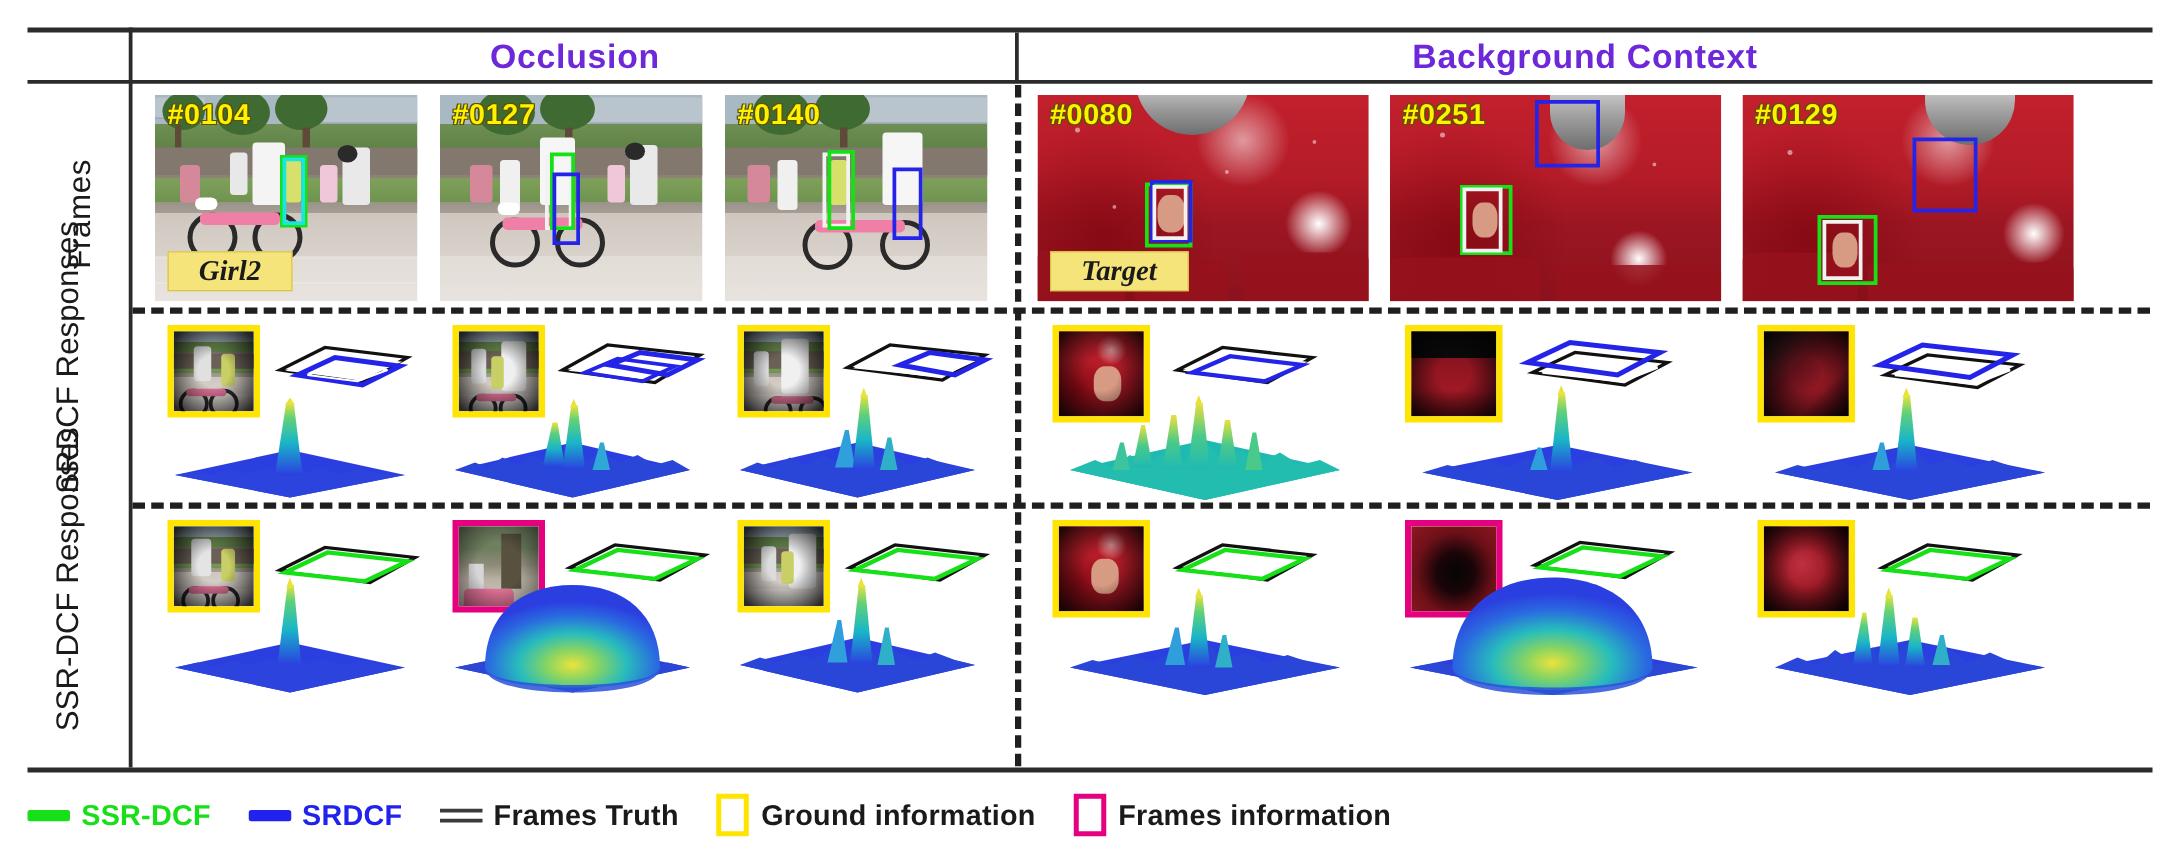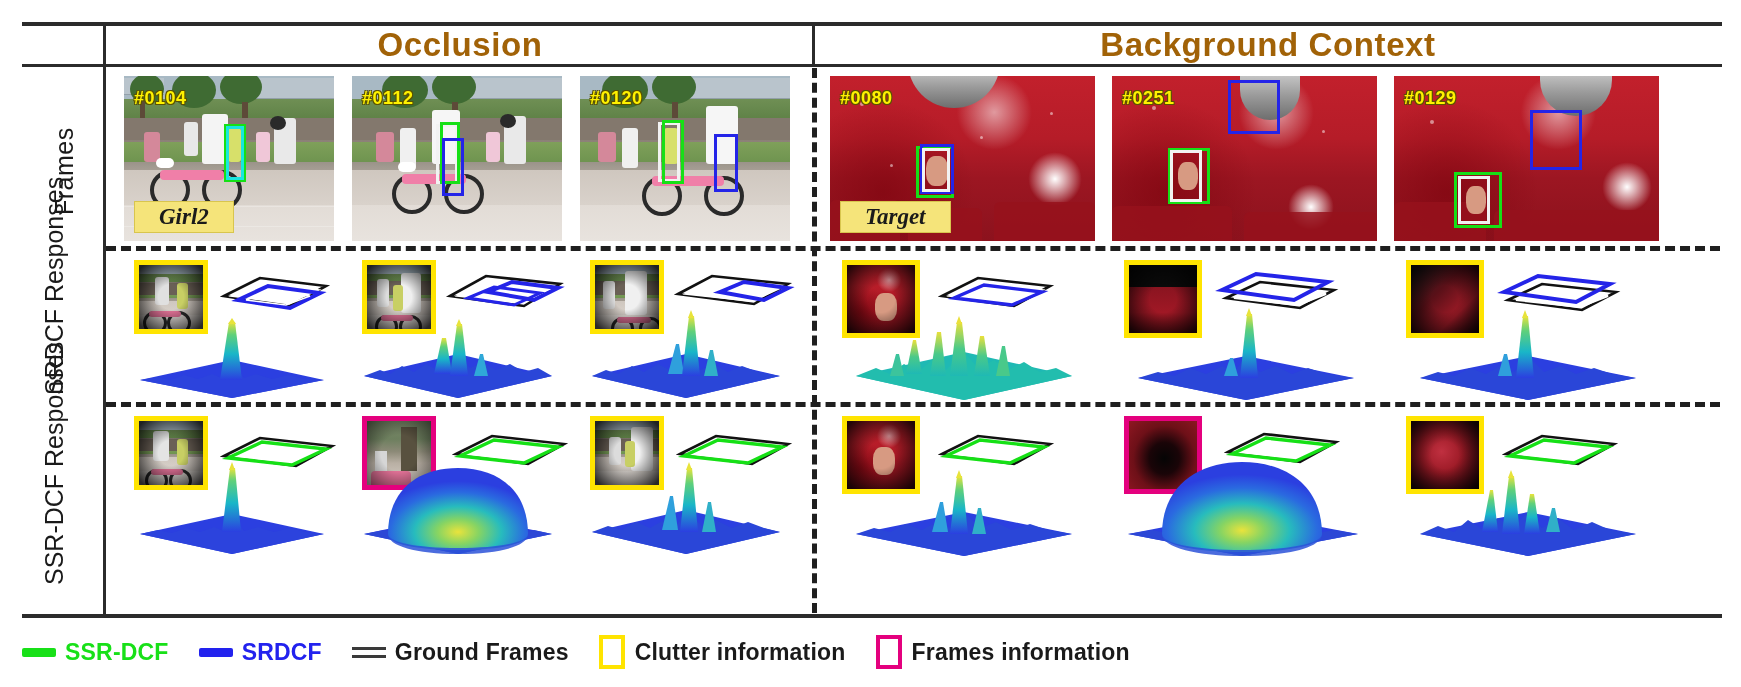--- a/index.html
+++ b/index.html
@@ -22,22 +22,22 @@
 
   .dash-h{position:absolute;height:0;border-top:5px dashed #1f1f1f;}
   .dash-row1{left:106px;top:246px;width:1614px;}
   .dash-row2{left:106px;top:402px;width:1614px;}
   .dash-v{position:absolute;width:0;border-left:5px dashed #1f1f1f;left:812px;top:68px;height:545px;}
 
   
   .col-head{
     position:absolute;top:28px;height:34px;
     display:flex;align-items:center;justify-content:center;
-    font-size:33px;font-weight:bold;letter-spacing:.6px;
-    color:#a16207;
+    font-size:27px;font-weight:bold;letter-spacing:.6px;
+    color:#6d28d9;
   }
   .head-occ{left:110px;width:700px;}
   .head-bg{left:818px;width:900px;}
 
   
   .rowlabel{
     position:absolute;
     transform-origin:0 0;
     transform:rotate(-90deg);
     white-space:nowrap;
@@ -91,22 +91,22 @@
   .soccer .crowd{position:absolute;background:rgba(150,18,28,.85);border-radius:6px 6px 0 0;}
 
   
   .bbox{position:absolute;box-sizing:border-box;background:transparent;}
   .bbox.green{border:3px solid #16e016;}
   .bbox.blue{border:3px solid #2424e8;}
   .bbox.cyan{border:3px solid #19e6e0;}
   .bbox.white{border:3px solid #f2f2f2;}
 
   .frameno{
-    position:absolute;left:10px;top:12px;
-    font-size:18px;font-weight:bold;color:#fff200;
+    position:absolute;left:10px;top:2px;
+    font-size:23px;font-weight:bold;color:#fff200;
     text-shadow:1px 1px 0 #5a5200, -1px 1px 0 #5a5200, 1px -1px 0 #5a5200, -1px -1px 0 #5a5200;
     letter-spacing:.5px;
   }
   .seqtag{
     position:absolute;left:10px;bottom:8px;
     background:#f5e47a;border:1px solid #d8c54e;
     padding:2px 24px;
     font-family:"Liberation Serif", serif;
     font-style:italic;font-weight:bold;font-size:23px;color:#1a1a1a;
   }
@@ -223,21 +223,21 @@
       <div class="bike" style="left:40px;top:96px;width:86px;height:36px;">
         <div class="wheel" style="left:0;top:2px;width:32px;height:32px;"></div>
         <div class="wheel" style="left:52px;top:2px;width:32px;height:32px;"></div>
         <div style="position:absolute;left:10px;top:2px;width:64px;height:10px;background:#f07fa8;border-radius:4px;"></div>
         <div style="position:absolute;left:6px;top:-10px;width:18px;height:10px;background:#fff;border-radius:5px;"></div>
       </div>
       <div class="bbox white" style="left:84px;top:48px;width:22px;height:60px;"></div>
       <div class="bbox green" style="left:88px;top:46px;width:20px;height:62px;"></div>
       <div class="bbox blue" style="left:90px;top:62px;width:22px;height:58px;"></div>
     </div>
-    <div class="frameno">#0112</div>
+    <div class="frameno">#0127</div>
   </div>
 
   <div class="frame" style="left:580px;top:76px;width:210px;height:165px;">
     <div class="scene park">
       <div class="bldg" style="left:110px;top:2px;width:100px;height:20px;"></div>
       <div class="tree" style="left:22px;top:-4px;width:46px;height:36px;"></div>
       <div class="tree" style="left:72px;top:-6px;width:44px;height:34px;"></div>
       <div class="trunk" style="left:92px;top:26px;width:6px;height:36px;"></div>
       <div class="wall" style="left:0;top:42px;width:210px;height:22px;background:#83786d;"></div>
       <div class="person" style="left:42px;top:52px;width:16px;height:40px;background:#f0f0f0;"></div>
@@ -246,21 +246,21 @@
       <div class="person" style="left:84px;top:52px;width:14px;height:36px;background:#d7e06a;"></div>
       <div class="bike" style="left:62px;top:96px;width:96px;height:38px;">
         <div class="wheel" style="left:0;top:4px;width:32px;height:32px;"></div>
         <div class="wheel" style="left:62px;top:4px;width:32px;height:32px;"></div>
         <div style="position:absolute;left:10px;top:4px;width:72px;height:10px;background:#f07fa8;border-radius:4px;"></div>
       </div>
       <div class="bbox white" style="left:78px;top:46px;width:22px;height:60px;"></div>
       <div class="bbox green" style="left:82px;top:44px;width:22px;height:64px;"></div>
       <div class="bbox blue" style="left:134px;top:58px;width:24px;height:58px;"></div>
     </div>
-    <div class="frameno">#0120</div>
+    <div class="frameno">#0140</div>
   </div>
 
   <div class="frame" style="left:830px;top:76px;width:265px;height:165px;">
     <div class="scene soccer">
       <div class="trophy" style="left:78px;top:-14px;width:92px;height:46px;border-radius:0 0 46px 46px;"></div>
       <div class="flare" style="left:198px;top:76px;width:54px;height:54px;"></div>
       <div class="speck" style="left:30px;top:26px;width:4px;height:4px;"></div>
       <div class="speck" style="left:220px;top:36px;width:3px;height:3px;"></div>
       <div class="speck" style="left:150px;top:60px;width:3px;height:3px;"></div>
       <div class="speck" style="left:60px;top:88px;width:3px;height:3px;"></div>
@@ -747,26 +747,26 @@
       <div class="leg-text green">SSR-DCF</div>
     </div>
 
     <div class="leg-item">
       <div class="leg-swatch-line" style="background:#2222ee;"></div>
       <div class="leg-text blue">SRDCF</div>
     </div>
 
     <div class="leg-item">
       <div class="leg-swatch-gt"></div>
-      <div class="leg-text">Ground Frames</div>
+      <div class="leg-text">Frames Truth</div>
     </div>
 
     <div class="leg-item">
       <div class="leg-swatch-box" style="border:4px solid #ffe400;"></div>
-      <div class="leg-text">Clutter information</div>
+      <div class="leg-text">Ground information</div>
     </div>
 
     <div class="leg-item">
       <div class="leg-swatch-box" style="border:4px solid #e4007e;"></div>
       <div class="leg-text">Frames information</div>
     </div>
 
   </div>
 
 </div>

